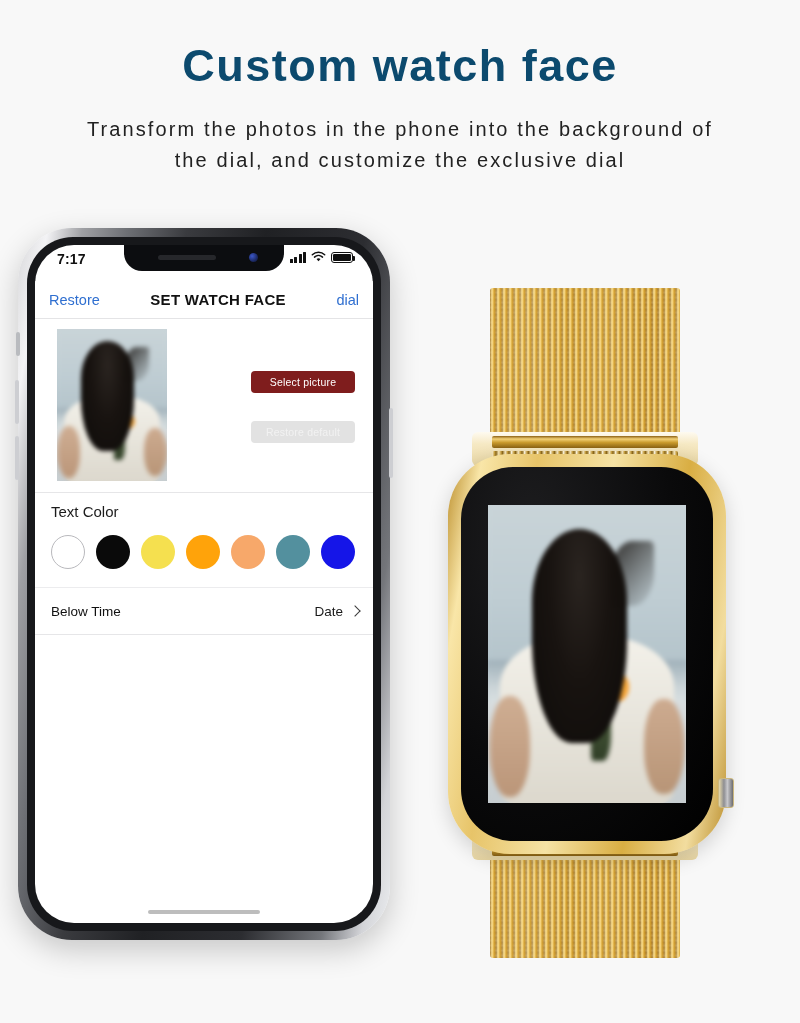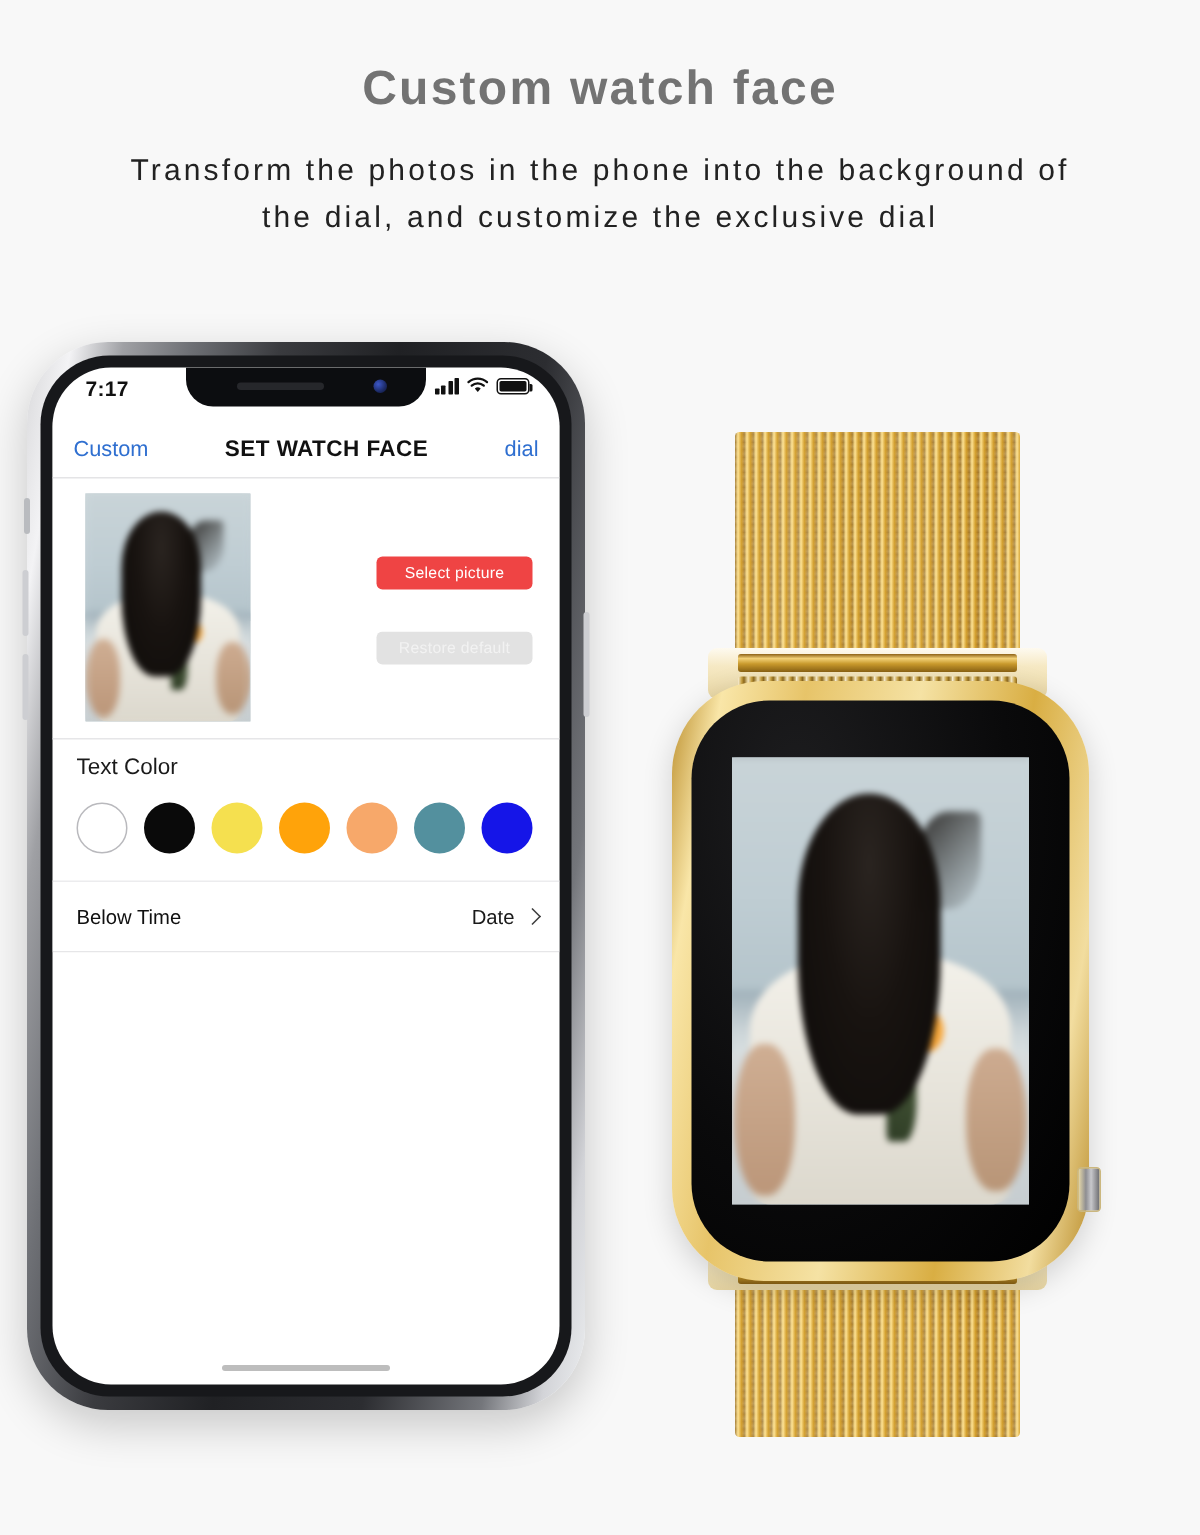--- a/index.html
+++ b/index.html
@@ -9,23 +9,23 @@
     height: 1023px;
     background: #f8f8f8;
     font-family: "Liberation Sans", sans-serif;
     position: relative;
     overflow: hidden;
   }
 
   
   .header { position: absolute; top: 0; left: 0; width: 800px; text-align: center; }
   .title {
-    font-size: 32px;
+    font-size: 45px;
     font-weight: 700;
-    color: #737373;
+    color: #0c4a6e;
     letter-spacing: 1.5px;
     margin-top: 40px;
     line-height: 1.15;
   }
   .subtitle {
     font-size: 20px;
     color: #222;
     letter-spacing: 2.1px;
     line-height: 1.55;
     margin-top: 22px;
@@ -122,21 +122,21 @@
   .photo-scene { position:absolute; inset:0; }
   .btn-select, .btn-restore {
     position: absolute; right: 18px;
     width: 104px; height: 22px;
     border-radius: 4px;
     font-size: 10.5px;
     color: #fff;
     display: flex; align-items: center; justify-content: center;
     letter-spacing: .2px;
   }
-  .btn-select { top: 52px; background: #ef4444; }
+  .btn-select { top: 52px; background: #7f1d1d; }
   .btn-restore { top: 102px; background: #e2e2e2; color: #f2f2f2; }
 
   
   .sep { position: absolute; left: 0; width: 338px; height: 1px; background: #e6e6e8; }
 
   
   .tc-label { position: absolute; left: 16px; top: 258px; font-size: 15px; color: #1b1b1b; }
   .swatch-row { position: absolute; left: 16px; top: 290px; width: 310px; display: flex; gap: 11px; }
   .swatch { width: 34px; height: 34px; border-radius: 50%; }
 
@@ -285,21 +285,21 @@
           <svg width="15" height="12" viewBox="0 0 16 12">
             <path d="M8 10.6 L5.9 8.2 A3.2 3.2 0 0 1 10.1 8.2 Z" fill="#111"></path>
             <path d="M3.7 6.1 A6.4 6.4 0 0 1 12.3 6.1" stroke="#111" stroke-width="1.6" fill="none" stroke-linecap="round"></path>
             <path d="M1.4 3.6 A9.8 9.8 0 0 1 14.6 3.6" stroke="#111" stroke-width="1.6" fill="none" stroke-linecap="round"></path>
           </svg>
           <span class="battery"></span>
         </div>
       </div>
 
       <div class="navbar">
-        <div class="nav-cancel">Custom</div>
+        <div class="nav-cancel">Restore</div>
         <div class="nav-title">SET WATCH FACE</div>
         <div class="nav-save">dial</div>
       </div>
 
       <div class="preview-area">
         <div class="photo-preview">
           <div class="photo-scene">
             <div class="sc-sky"></div>
               <div class="sc-sea"></div>
               <div class="sc-ground"></div>

